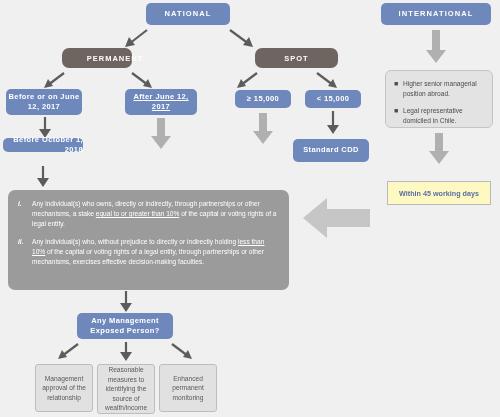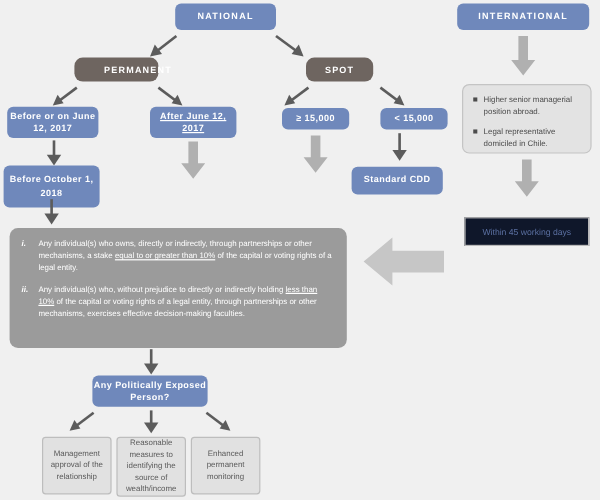--- a/index.html
+++ b/index.html
@@ -31,22 +31,22 @@
     font-size:6.6px;line-height:1.55;
   }
 
   .bulletbox{
     background:#e3e3e3;border:1px solid #c4c4c4;border-radius:6px;
     color:#4c4c4c;text-align:left;display:block;padding:8px 7px 8px 8px;
     font-size:6.6px;line-height:1.5;
   }
 
   .whitebox{
-    background:#0f172a;border:1px solid #b9b9b9;
-    color:#5a6fa0;font-size:7.2px;font-weight:normal;text-align:right;
+    background:#fef9c3;border:1px solid #b9b9b9;
+    color:#5a6fa0;font-size:7.2px;font-weight:bold;text-align:right;
   }
 
   .lightbox{
     background:#e1e1e1;border:1px solid #bdbdbd;border-radius:3px;
     color:#5a5a5a;font-size:6.6px;line-height:1.45;padding:3px;
   }
 
   
   .arrow{position:absolute;}
   .arrow svg{display:block;overflow:visible;}
@@ -92,21 +92,21 @@
   </div>
 
   <div class="arrow" style="left:425px;top:30px;">
     <svg width="22" height="34" viewBox="0 0 22 34">
       <polygon points="7,0 15,0 15,20 21,20 11,33 1,20 7,20" fill="#b0b0b0"></polygon>
     </svg>
   </div>
 
   <div class="box dark" style="left:62px;top:48px;width:70px;height:20px;padding-left:36px;">PERMANENT</div>
 
-  <div class="box dark" style="left:255px;top:48px;width:56px;height:20px;">SPOT</div>
+  <div class="box dark" style="left:255px;top:48px;width:83px;height:20px;">SPOT</div>
 
   <div class="arrow" style="left:42px;top:71px;">
     <svg width="24" height="18" viewBox="0 0 24 18">
       <g stroke="#5c5c5c" stroke-width="2.2" fill="none">
         <line x1="22" y1="2" x2="6" y2="14"></line>
       </g>
       <polygon points="2,17 11,15 6,8" fill="#5c5c5c"></polygon>
     </svg>
   </div>
 
@@ -136,21 +136,21 @@
       <polygon points="22,17 13,15 18,8" fill="#5c5c5c"></polygon>
     </svg>
   </div>
 
   <div class="box blue" style="left:6px;top:89px;width:76px;height:26px;">Before or on June 12, 2017</div>
 
   <div class="box blue" style="left:125px;top:89px;width:72px;height:26px;text-decoration:underline;">After June 12, 2017</div>
 
   <div class="box blue" style="left:235px;top:90px;width:56px;height:18px;">≥ 15,000</div>
 
-  <div class="box blue" style="left:305px;top:90px;width:56px;height:18px;margin-left:12px;">&lt; 15,000</div>
+  <div class="box blue" style="left:305px;top:90px;width:56px;height:18px;">&lt; 15,000</div>
 
   <div class="arrow" style="left:38px;top:117px;">
     <svg width="14" height="22" viewBox="0 0 14 22">
       <g stroke="#5c5c5c" stroke-width="2.2" fill="none">
         <line x1="7" y1="0" x2="7" y2="15"></line>
       </g>
       <polygon points="7,21 1,12 13,12" fill="#5c5c5c"></polygon>
     </svg>
   </div>
 
@@ -179,21 +179,21 @@
     <div class="bl">
       <span class="bl-dot">■</span>
       <span class="bl-tx">Higher senior managerial position abroad.</span>
     </div>
     <div class="bl">
       <span class="bl-dot">■</span>
       <span class="bl-tx">Legal representative domiciled in Chile.</span>
     </div>
   </div>
 
-  <div class="box blue" style="left:3px;top:138px;width:80px;height:35px;">Before October 1, 2018</div>
+  <div class="box blue" style="left:3px;top:138px;width:80px;height:14px;text-align:right;">Before October 1, 2018</div>
 
   <div class="box blue" style="left:293px;top:139px;width:76px;height:23px;text-align:center;">Standard CDD</div>
 
   <div class="arrow" style="left:428px;top:133px;">
     <svg width="22" height="32" viewBox="0 0 22 32">
       <polygon points="7,0 15,0 15,18 21,18 11,31 1,18 7,18" fill="#b0b0b0"></polygon>
     </svg>
   </div>
 
   <div class="arrow" style="left:36px;top:166px;">
@@ -226,21 +226,21 @@
 
   <div class="arrow" style="left:119px;top:291px;">
     <svg width="14" height="22" viewBox="0 0 14 22">
       <g stroke="#5c5c5c" stroke-width="2.2" fill="none">
         <line x1="7" y1="0" x2="7" y2="14"></line>
       </g>
       <polygon points="7,21 1,12 13,12" fill="#5c5c5c"></polygon>
     </svg>
   </div>
 
-  <div class="box blue" style="left:77px;top:313px;width:96px;height:26px;">Any Politically Exposed Person?</div>
+  <div class="box blue" style="left:77px;top:313px;width:96px;height:26px;">Any Management Exposed Person?</div>
 
   <div class="arrow" style="left:56px;top:342px;">
     <svg width="24" height="18" viewBox="0 0 24 18">
       <g stroke="#5c5c5c" stroke-width="2.2" fill="none">
         <line x1="22" y1="2" x2="6" y2="14"></line>
       </g>
       <polygon points="2,17 11,15 6,8" fill="#5c5c5c"></polygon>
     </svg>
   </div>
 

